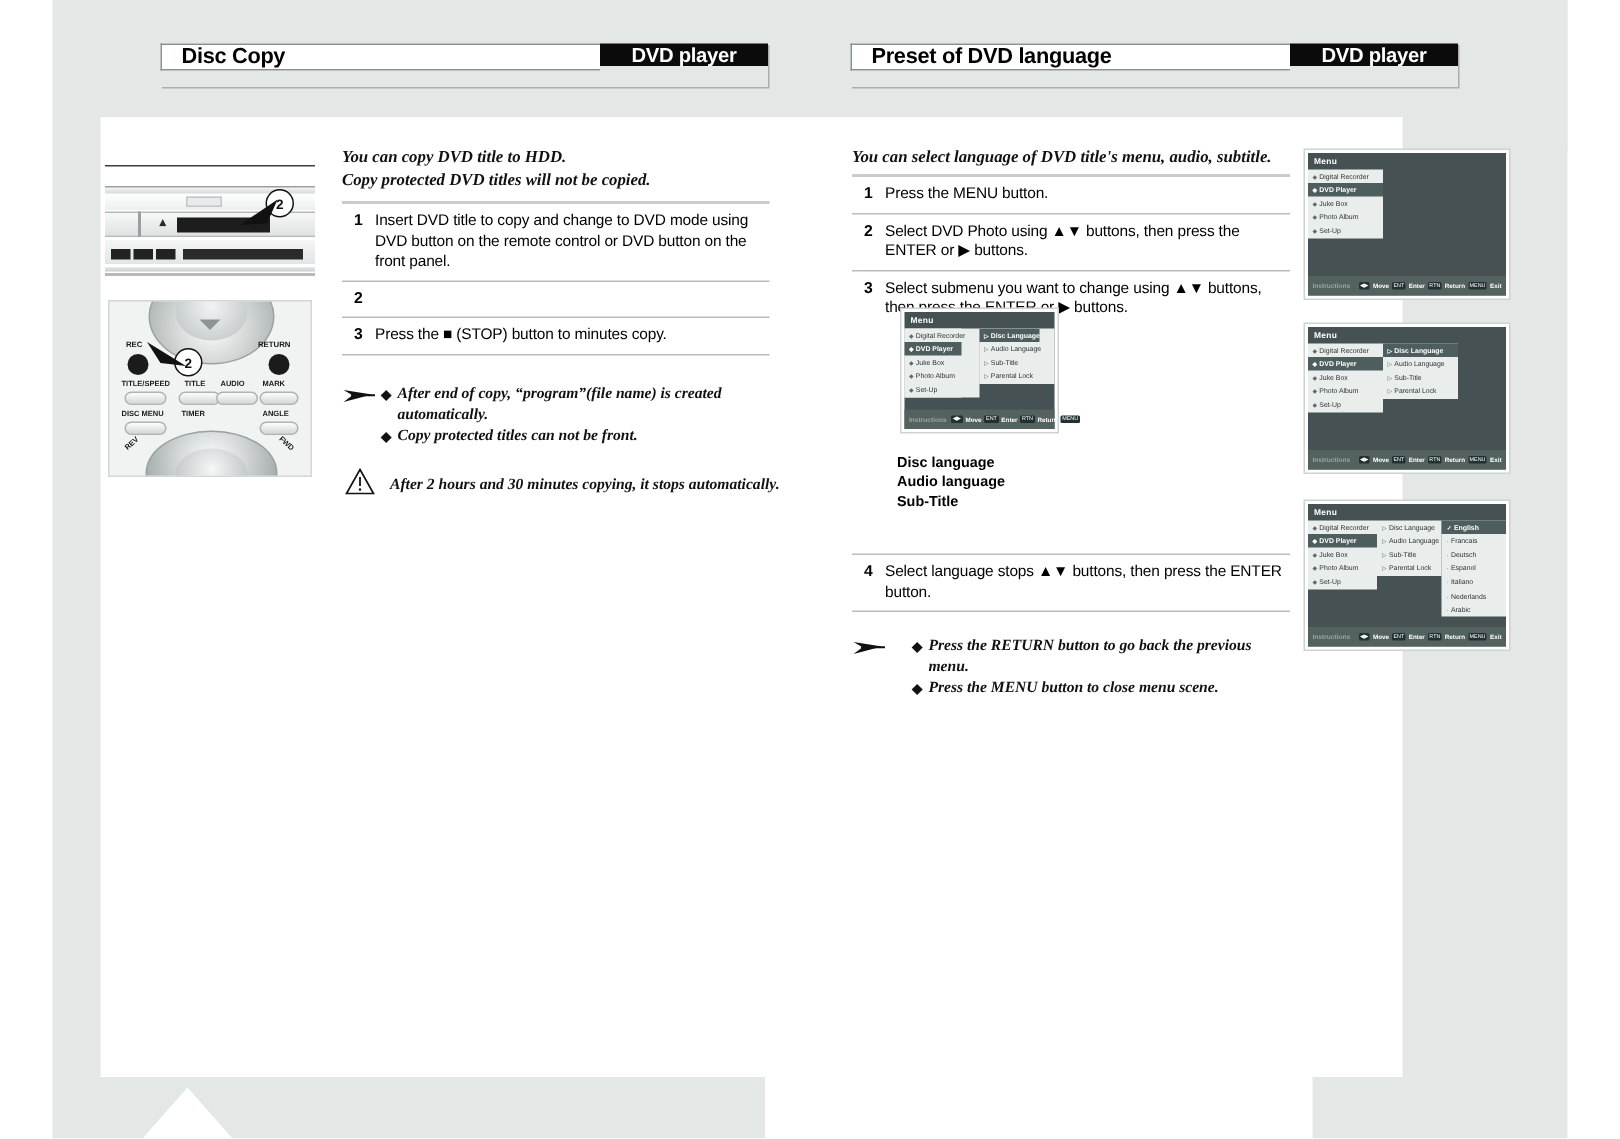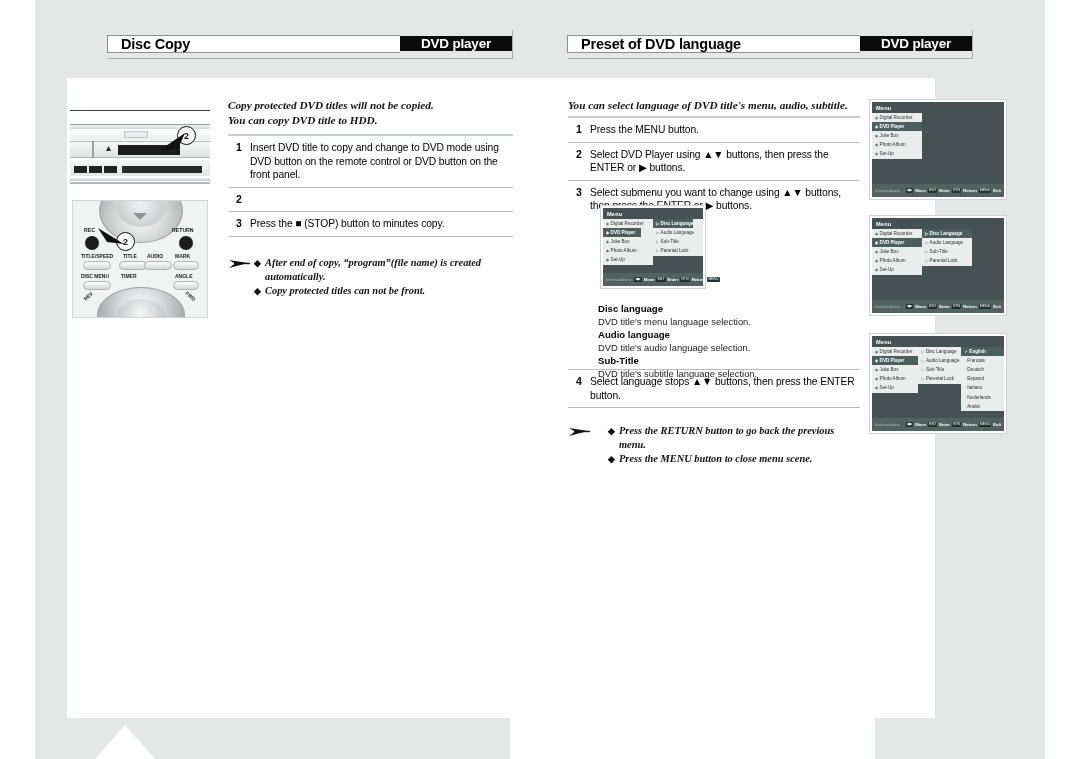--- a/index.html
+++ b/index.html
@@ -15,21 +15,21 @@
   .grey-panel{position:absolute;background:#e3e7e6;}
   .page-left-grey{left:35px;top:0;width:475px;height:759px;}
   .page-right-grey{left:875px;top:0;width:170px;height:759px;}
   .page-right-grey2{left:510px;top:0;width:535px;height:100px;}
 
   .white-body{position:absolute;background:#ffffff;}
   .wb-left{left:67px;top:78px;width:443px;height:640px;}
   .wb-right{left:510px;top:78px;width:425px;height:640px;}
 
   
-  .header{position:absolute;height:29px;display:flex;align-items:center;
+  .header{position:absolute;height:29px;display:flex;align-items:flex-start;
           box-shadow:1px 1px 0 rgba(0,0,0,.25);}
   .header .title-box{
      background:#fff;border:1px solid #8a8f8f;border-right:none;
      display:flex;align-items:center;padding-left:13px;flex:1;
   }
   .header .title-box span{font-size:14.5px;font-weight:bold;color:#000;letter-spacing:-.2px;}
   .header .tag-box{
      background:#0b0b0b;display:flex;align-items:center;justify-content:center;
      padding:0 12px;min-width:88px;
   }
@@ -126,22 +126,22 @@
   <div class="header" id="header-left">
     <div class="title-box">
       <span>Disc Copy</span>
     </div>
     <div class="tag-box">
       <span>DVD player</span>
     </div>
   </div>
 
   <div class="intro" style="left:228px;top:98px;width:285px;">
+    <div>You can copy DVD title to HDD.</div>
     <div>Copy protected DVD titles will not be copied.</div>
-    <div>You can copy DVD title to HDD.</div>
   </div>
 
   <div class="steps" style="left:228px;top:134px;width:285px;">
     <div class="rule thick"></div>
     <div class="step">
       <div class="num">1</div>
       <div class="txt">Insert DVD title to copy and change to DVD mode using DVD button on the remote control or DVD button on the front panel.</div>
     </div>
     <div class="rule"></div>
     <div class="step">
@@ -167,20 +167,30 @@
         <span class="bullet">◆</span>
         <span>After end of copy, “program”(file name) is created automatically.</span>
       </div>
       <div>
         <span class="bullet">◆</span>
         <span>Copy protected titles can not be front.</span>
       </div>
     </div>
   </div>
 
+  <div class="caution" style="left:230px;top:312px;width:290px;">
+    <div class="tri">
+      <svg width="20" height="18" viewBox="0 0 20 18">
+          <path d="M10 1 L19 17 L1 17 Z" fill="none" stroke="#111" stroke-width="1.1"></path>
+          <path d="M10 6 L10 12" stroke="#111" stroke-width="1.2"></path>
+          <circle cx="10" cy="14.3" r="0.8" fill="#111"></circle>
+        </svg>
+    </div>
+    <div class="ctxt">After 2 hours and 30 minutes copying, it stops automatically.</div>
+  </div>
 
   <div class="art" style="left:70px;top:104px;width:142px;height:215px;">
     <div class="art-rule" style="left:0;top:6px;width:140px;height:1.4px;background:#3d3d3d;"></div>
 
     <div class="panel-img" style="left:0;top:20px;width:140px;height:62px;border:none;background:transparent;">
       <div style="position:absolute;left:0;top:0;width:140px;height:4px;background:linear-gradient(#f4f5f5,#d6d9d9);border-top:1px solid #9a9e9e;"></div>
       <div style="position:absolute;left:0;top:6px;width:140px;height:10px;background:linear-gradient(#fdfdfd,#eceeee);"></div>
       <div style="position:absolute;left:54px;top:7px;width:24px;height:7px;background:#e8ebeb;border:1px solid #c2c6c6;box-sizing:border-box;"></div>
       <div style="position:absolute;left:0;top:17px;width:140px;height:17px;background:linear-gradient(#f7f8f8,#dfe2e2);border-top:1px solid #b4b8b8;border-bottom:1px solid #b4b8b8;box-sizing:border-box;"></div>
       <div style="position:absolute;left:22px;top:17px;width:1.5px;height:17px;background:#9aa0a0;"></div>
@@ -260,21 +270,21 @@
 
   <div class="steps" style="left:568px;top:116px;width:292px;">
     <div class="rule thick"></div>
     <div class="step">
       <div class="num">1</div>
       <div class="txt">Press the MENU button.</div>
     </div>
     <div class="rule"></div>
     <div class="step">
       <div class="num">2</div>
-      <div class="txt">Select DVD Player using ▲▼ buttons, then press the ENTER or ▶ buttons.</div>
+      <div class="txt">Select DVD Photo using ▲▼ buttons, then press the ENTER or ▶ buttons.</div>
     </div>
     <div class="rule"></div>
     <div class="step">
       <div class="num">3</div>
       <div class="txt">Select submenu you want to change using ▲▼ buttons, then press the ENTER or ▶ buttons.</div>
     </div>
   </div>
 
   <div class="osd" style="left:601px;top:206px;width:104px;height:82px;">
     <div class="osd-in">
@@ -336,25 +346,22 @@
             <span class="lbl">Return</span>
             <span class="k">MENU</span>
             <span class="lbl">Exit</span>
           </div>
       </div>
     </div>
   </div>
 
   <div class="gloss" style="left:598px;top:302px;width:262px;">
     <div class="g-term">Disc language</div>
-    <div class="g-def">DVD title's menu language selection.</div>
     <div class="g-term">Audio language</div>
-    <div class="g-def">DVD title's audio language selection.</div>
     <div class="g-term">Sub-Title</div>
-    <div class="g-def">DVD title's subtitle language selection.</div>
   </div>
 
   <div class="steps" style="left:568px;top:369px;width:292px;">
     <div class="rule"></div>
     <div class="step">
       <div class="num">4</div>
       <div class="txt">Select language stops ▲▼ buttons, then press the ENTER button.</div>
     </div>
     <div class="rule"></div>
   </div>

